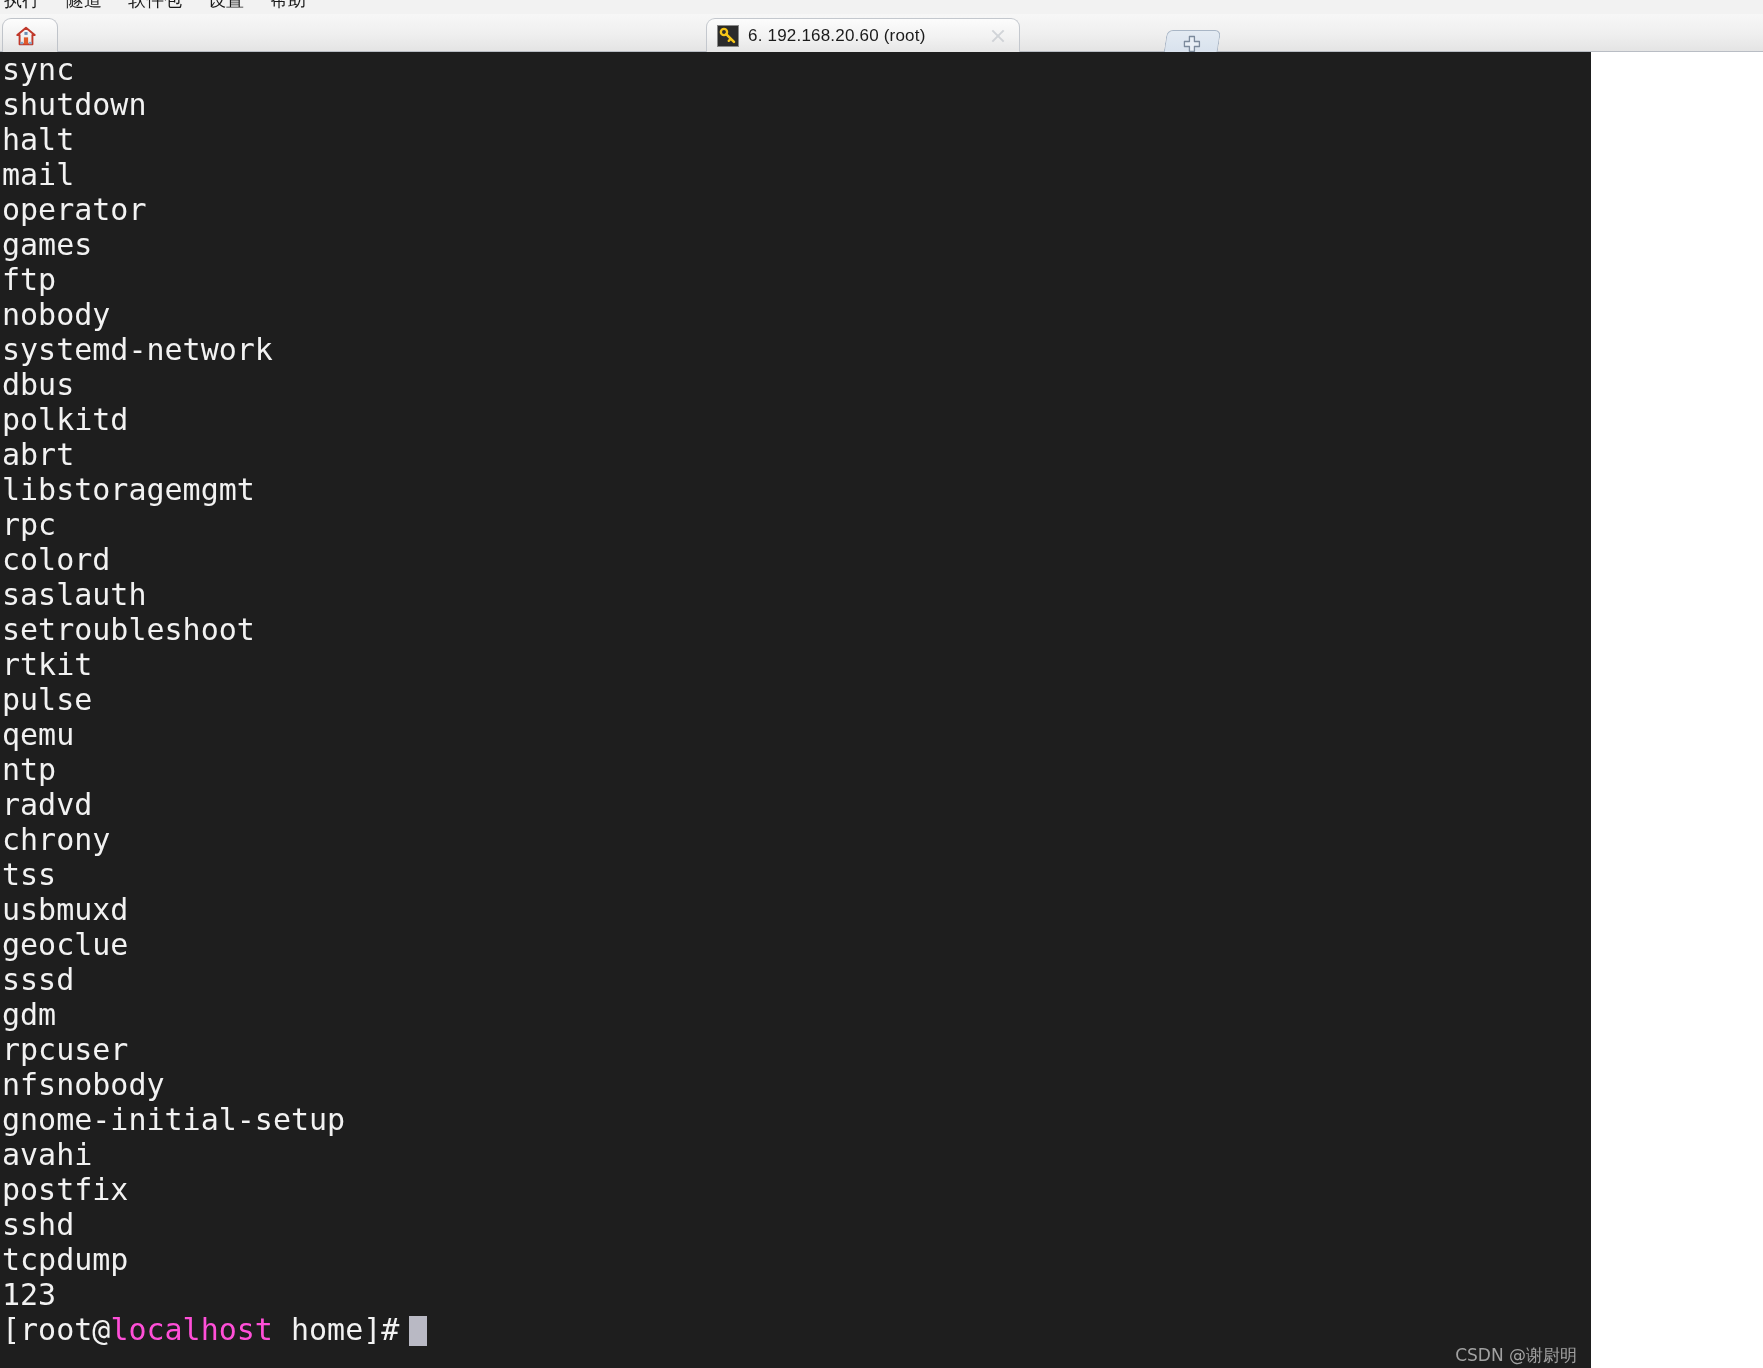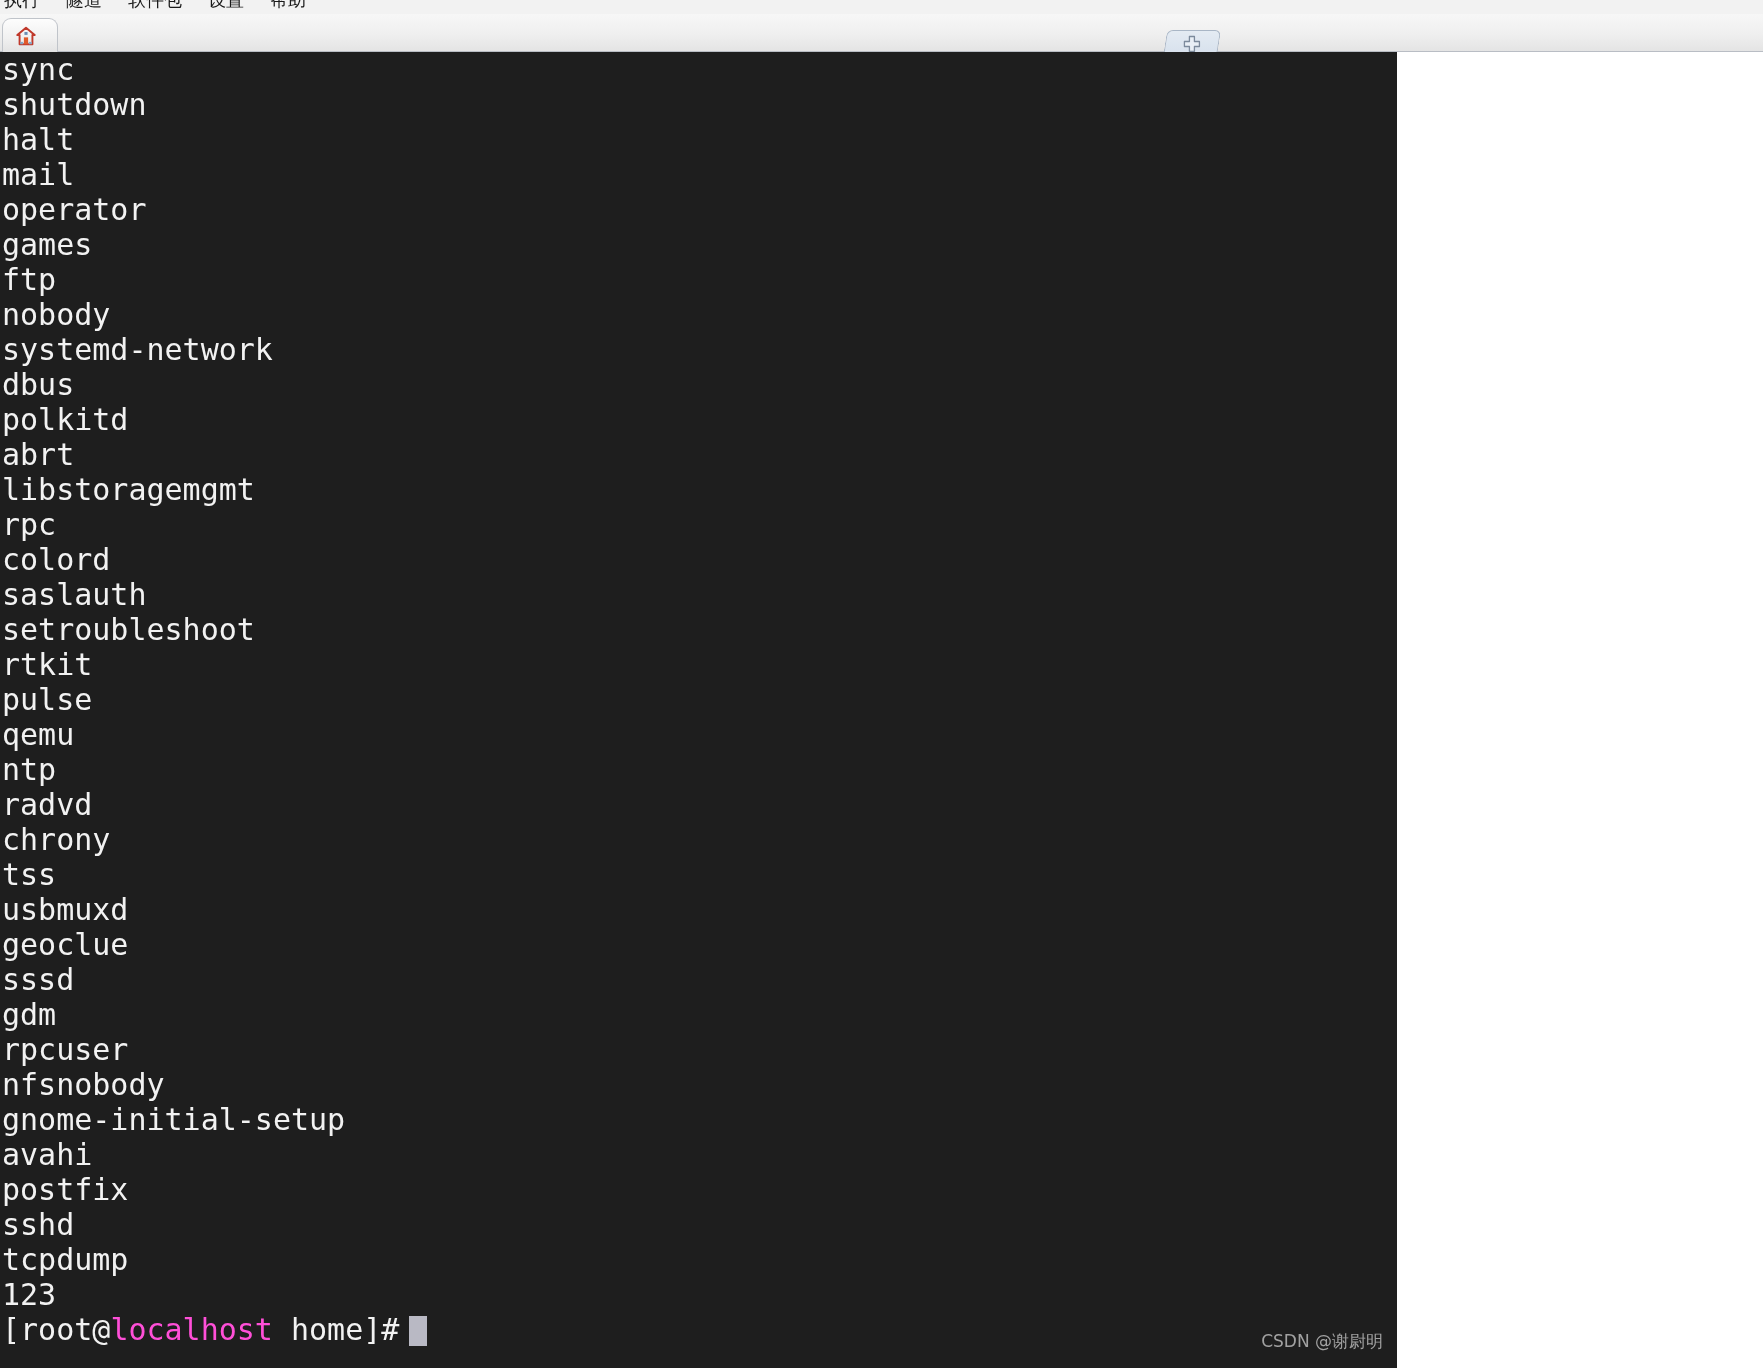--- a/index.html
+++ b/index.html
@@ -139,21 +139,21 @@
   #newtab .plus-wrap {
     transform: skewX(9deg);
     width: 100%; height: 100%;
     display: flex; align-items: center; justify-content: center;
   }
 
   
   #terminal {
     position: absolute;
     left: 0; top: 52px;
-    width: 1397px;
+    width: 1591px;
     height: 1316px;
     background: #1e1e1e;
     overflow: hidden;
   }
   #term-lines {
     position: absolute;
     left: 2px;
     top: 0px;
     font-family: "DejaVu Sans Mono", monospace;
     font-size: 30px;
@@ -171,21 +171,21 @@
     height: 30px;
     background: #b9b9c4;
     vertical-align: -6px;
     margin-left: 10px;
   }
 
   
   #watermark {
     position: absolute;
     right: 14px;
-    bottom: 15px;
+    bottom: 1px;
     font-size: 17px;
     color: #b9b9b9;
     font-family: "DejaVu Sans", sans-serif;
     white-space: nowrap;
     opacity: .85;
   }
 </style>
 </head>
 <body>
 
@@ -206,20 +206,30 @@
       <path d="M12 3 L2.5 11 H5 V21 H19 V11 H21.5 Z" fill="none" stroke="#c0392b" stroke-width="2.1" stroke-linejoin="round"></path>
       <rect x="9.7" y="13.5" width="4.6" height="7.5" fill="#e05a2b"></rect>
       <rect x="10.3" y="7.6" width="3.4" height="3.2" fill="#6b8fb5"></rect>
       <rect x="5.6" y="18.4" width="3.4" height="2.6" fill="#8aa7c4"></rect>
       <rect x="15" y="18.4" width="3.4" height="2.6" fill="#8aa7c4"></rect>
     </svg>
   </div>
 
 
 
+  <div class="tab inactive" style="left:706px; width:314px;">
+    <svg class="key-icon" viewBox="0 0 24 24">
+      <rect x="0.5" y="0.5" width="23" height="23" fill="#2b2b2b" stroke="#8b8b8b" stroke-width="1"></rect>
+      <circle cx="7.6" cy="7.6" r="3.4" fill="none" stroke="#f5c518" stroke-width="2.6"></circle>
+      <path d="M10 10 L18.5 18.5" stroke="#f5c518" stroke-width="2.8" stroke-linecap="round"></path>
+      <path d="M14.8 15.3 L12.8 17.3" stroke="#f5c518" stroke-width="2.6" stroke-linecap="round"></path>
+    </svg>
+    <span class="tab-label">6. 192.168.20.60 (root)</span>
+    <span class="tab-close"></span>
+  </div>
 
   <div id="newtab">
     <div class="plus-wrap">
       <svg width="20" height="20" viewBox="0 0 20 20">
         <path d="M7.5 2.5 H12.5 V7.5 H17.5 V12.5 H12.5 V17.5 H7.5 V12.5 H2.5 V7.5 H7.5 Z" fill="#e9eff6" stroke="#7c8a9c" stroke-width="1.3" stroke-linejoin="round"></path>
       </svg>
     </div>
   </div>
 </div>
 

